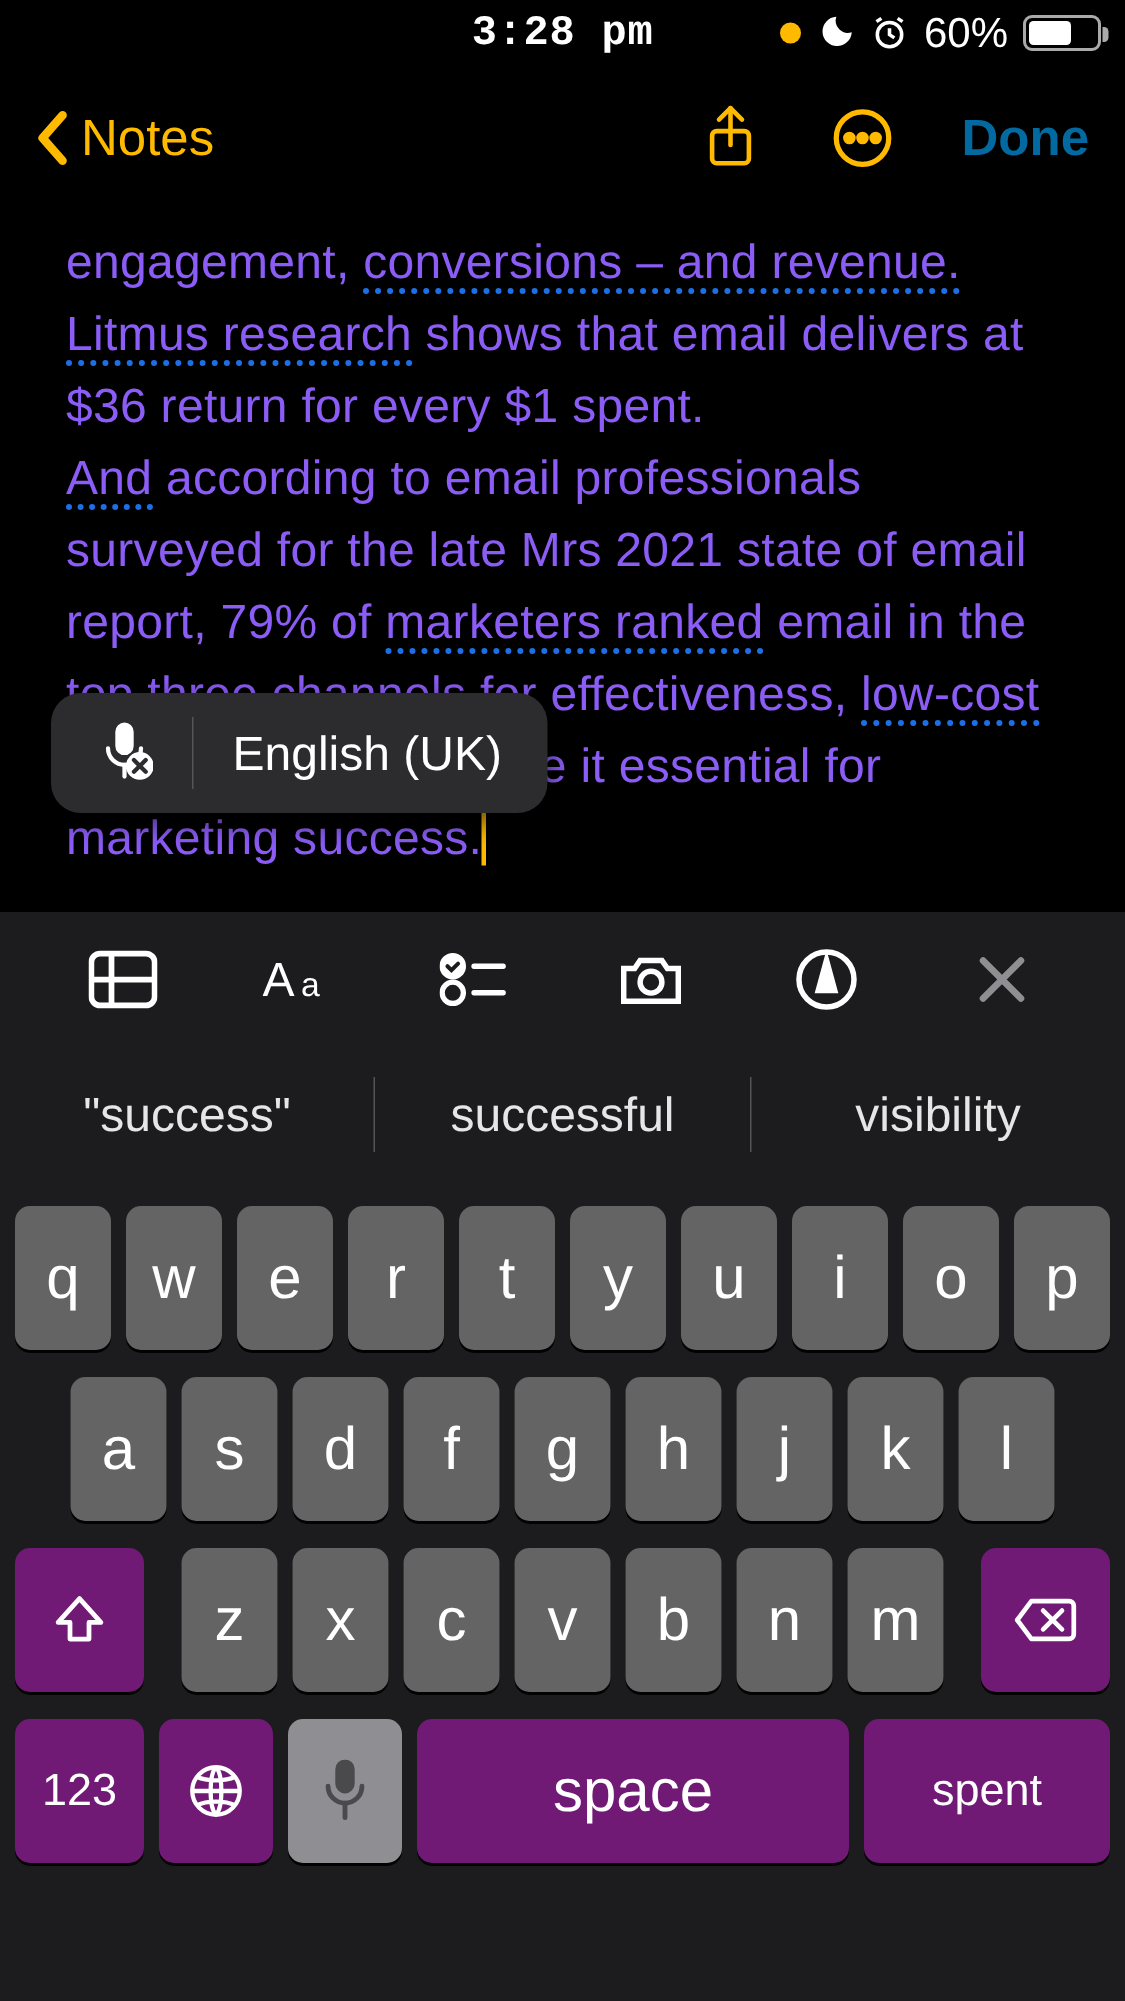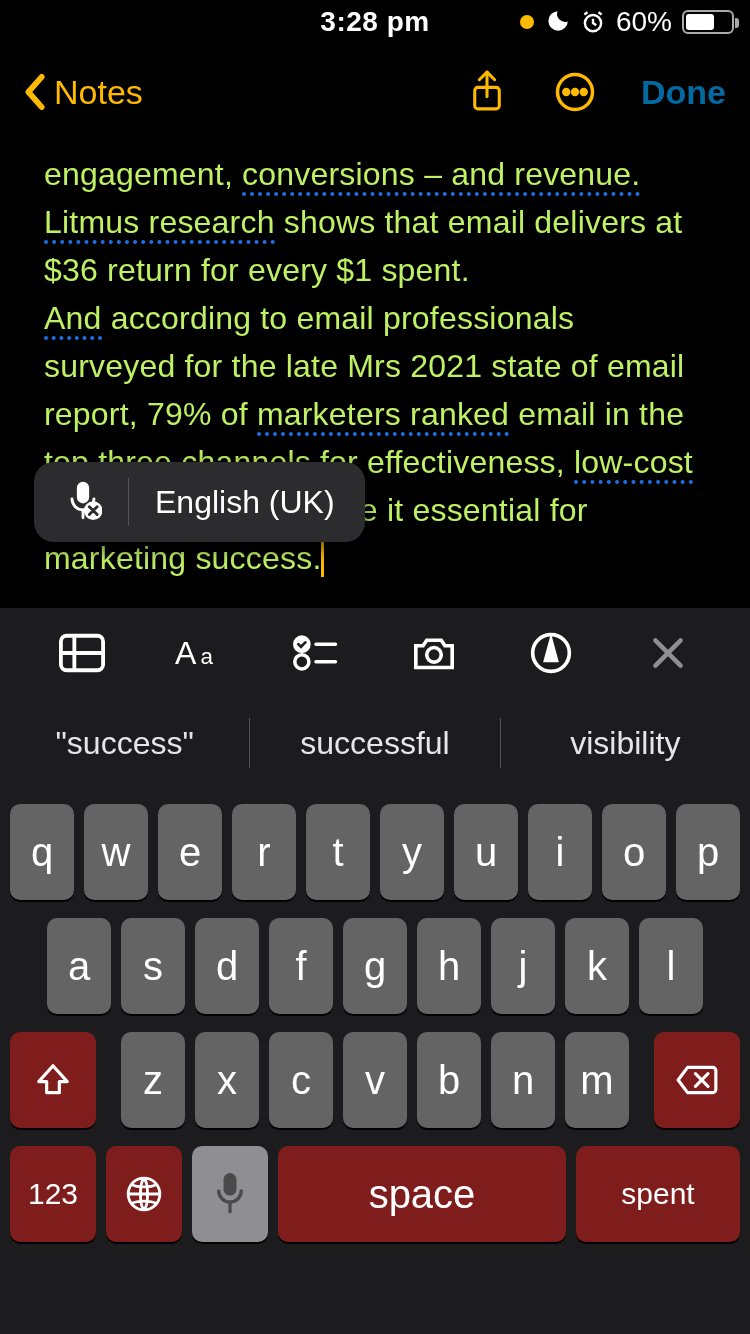--- a/index.html
+++ b/index.html
@@ -1,38 +1,38 @@
 <!DOCTYPE html>
 <html><head>
 <meta charset="utf-8">
 <style>
   * { box-sizing: border-box; margin: 0; padding: 0; font-family: -apple-system, "Helvetica Neue", Arial, sans-serif; -webkit-font-smoothing: antialiased; }
   html, body { width: 750px; height: 1334px; background: #000; color: #fff; overflow: hidden; }
 
   
   .status-bar { position: relative; height: 44px; display: flex; align-items: center; justify-content: center; font-size: 28px; font-weight: 600; }
-  .status-time { letter-spacing: 0.5px; }
+  .status-time { letter-spacing: 0.5px; font-family: Liberation Mono, monospace; }
   .status-right { position: absolute; right: 16px; top: 0; height: 44px; display: flex; align-items: center; gap: 10px; }
   .status-dot { width: 14px; height: 14px; border-radius: 50%; background: #ffba00; }
   .status-pct { font-size: 28px; font-weight: 500; }
   .battery { width: 52px; height: 24px; border: 2.5px solid #aaa; border-radius: 6px; position: relative; display:flex; align-items:center; }
   .battery::after { content:""; position:absolute; right:-7px; top:6px; width:4px; height:10px; background:#aaa; border-radius:0 3px 3px 0; }
   .battery-fill { height: 16px; background:#fff; margin-left:2px; border-radius:3px; width: 58%; }
 
   
   .nav-bar { height: 96px; display: flex; align-items: center; padding: 0 24px; gap: 44px; }
   .nav-back { display: flex; align-items: center; gap: 6px; color: #ffba00; font-size: 34px; }
   .nav-back-label { font-size: 34px; color:#ffba00; }
   .nav-spacer { flex: 1; }
   .nav-icon { width: 44px; height: 44px; color:#ffba00; display:flex; align-items:center; justify-content:center; }
   .nav-done { color:#0369a1; font-size:34px; font-weight:600; }
 
   
   .note-area { position: relative; padding: 10px 40px 0 44px; }
-  .note-text { font-size: 32px; line-height: 48px; color: #bef264; font-weight: 400; letter-spacing: 0.2px; }
+  .note-text { font-size: 32px; line-height: 48px; color: #8b5cf6; font-weight: 400; letter-spacing: 0.2px; }
   .ul { border-bottom: 4px dotted #1d6fe6; padding-bottom: 0px; }
   .cursor { display:inline-block; width:3px; height:38px; background:#ffba00; vertical-align:-8px; }
 
   
   .dictation-pill { position: absolute; left: 34px; top: 322px; height: 80px; background: #2c2c2e; border-radius: 20px; display:flex; align-items:center; padding: 3px 30px; gap: 26px; box-shadow: 0 6px 18px rgba(0,0,0,0.6); }
   .dictation-divider { width:1px; height:48px; background:#555; }
   .dictation-lang { font-size: 32px; color:#fff; }
 
   
   .kb-toolbar { position:absolute; bottom: 636px; left:0; right:0; height: 90px; background:#1c1c1e; display:flex; align-items:center; justify-content:space-between; padding: 0 58px; }
@@ -41,21 +41,21 @@
   
   .suggest-bar { position:absolute; bottom: 546px; left:0; right:0; height: 90px; background:#1c1c1e; display:flex; align-items:stretch; }
   .suggest { flex:1; display:flex; align-items:center; justify-content:center; font-size:32px; color:#e6e6e6; }
   .suggest-sep { width:1px; margin:20px 0; background:#555; }
 
   
   .keyboard { position:absolute; bottom:0; left:0; right:0; height: 546px; background:#1c1c1e; padding: 16px 8px 10px; display:flex; flex-direction:column; gap:18px; }
   .krow { display:flex; gap:10px; justify-content:center; }
   .key { background:#646464; color:#fff; font-size:40px; border-radius:10px; height:96px; display:flex; align-items:center; justify-content:center; box-shadow: 0 2px 0 rgba(0,0,0,0.9); }
   .key.letter { width:64px; }
-  .key.func { background:#7f1d1d; }
+  .key.func { background:#701a75; }
   .key.shift { width:86px; }
   .key.back { width:86px; }
   .key.n123 { width:86px; font-size:30px; }
   .key.globe { width:76px; }
   .key.mic { width:76px; background:#8e8e93; }
   .key.space { flex:1; font-size:40px; }
   .key.return { width:164px; font-size:30px; }
   .krow.r2 { padding: 0 38px; }
   .krow.r3 { justify-content: space-between; padding:0 2px; }
   .krow.r3 .letters { display:flex; gap:10px; }

